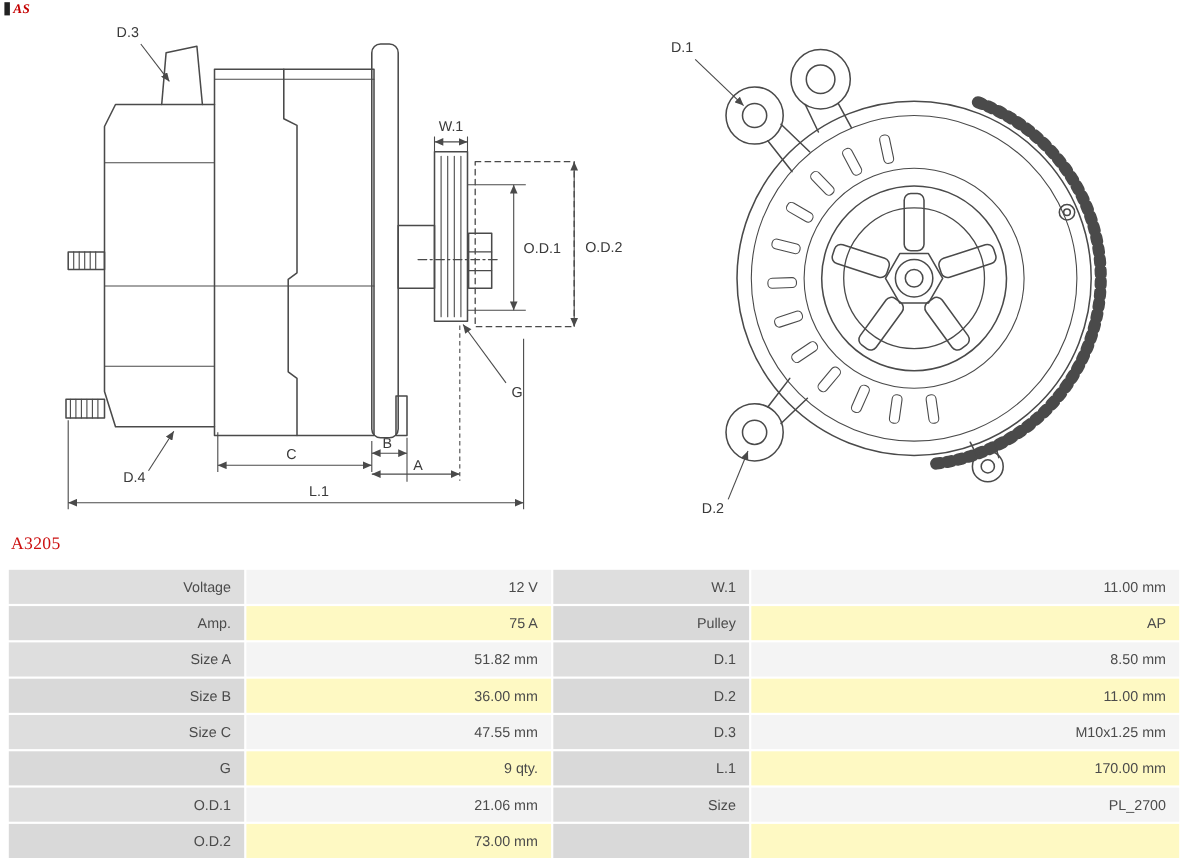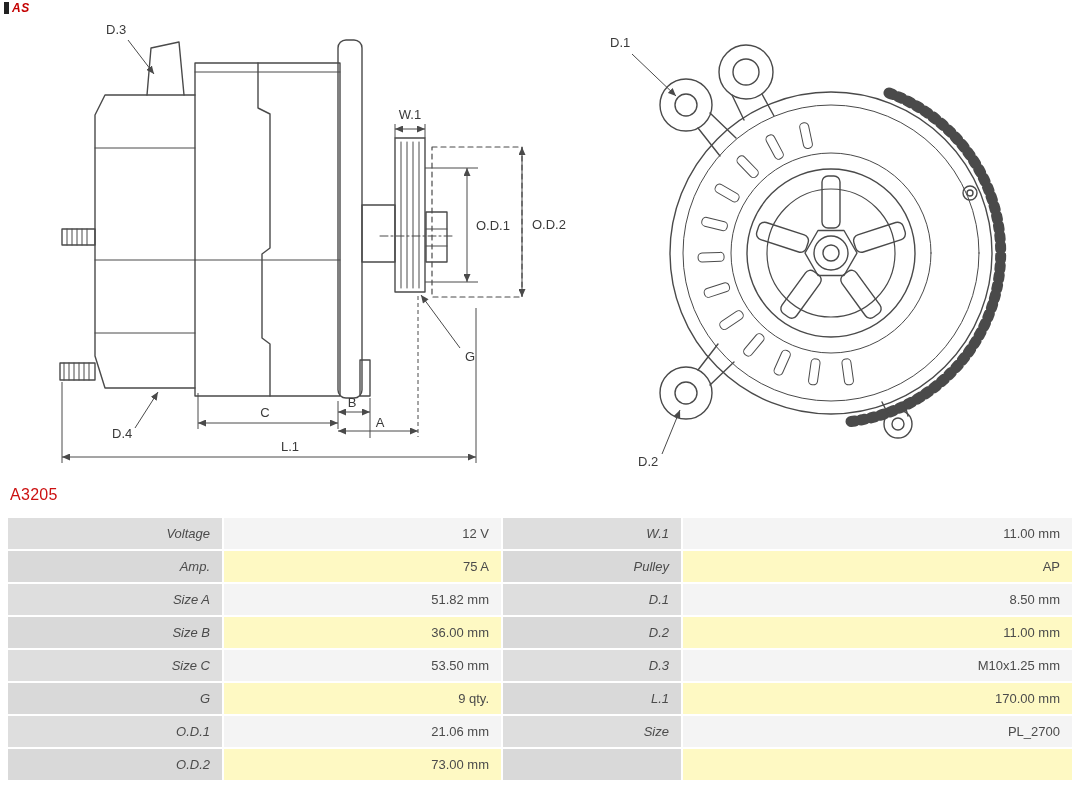--- a/index.html
+++ b/index.html
@@ -11,53 +11,53 @@
   }
   .page { position:relative; width:1080px; height:786px; background:#fff; }
 
   .logo {
     position:absolute; left:4px; top:1px; height:14px;
     display:flex; align-items:center; gap:2px;
   }
   .logo-text {
     color:#c40000; font-weight:bold; font-style:italic;
     font-size:12px; letter-spacing:0.5px;
-    border-left:5px solid #222; padding-left:3px; line-height:12px;
+    border-left:5px solid #222; padding-left:3px; line-height:12px;font-family:Liberation Serif, serif;
   }
 
   .drawing-area { position:absolute; left:0; top:0; width:1080px; height:512px; }
   svg { position:absolute; }
   .svg-side  { left:40px;  top:8px;  width:560px; height:465px; }
   .svg-front { left:598px; top:10px; width:450px; height:465px; }
 
   .ln   { stroke:#4a4a4a; fill:none; stroke-width:1.4; stroke-linejoin:round; stroke-linecap:round; }
   .thin { stroke-width:1; }
   .dim  { stroke:#4a4a4a; fill:none; stroke-width:1; }
   .lbl  { fill:#3a3a3a; stroke:none; font-size:13px; font-family:"Liberation Sans",sans-serif; }
 
   .part-number {
     position:absolute; left:10px; top:486px;
-    color:#cc1111; font-size:16px; letter-spacing:0.3px;
+    color:#cc1111; font-size:16px; letter-spacing:0.3px;font-family:Liberation Serif, serif;
   }
 
   .spec-table {
     position:absolute; left:8px; top:518px; width:1064px;
     display:grid;
     grid-template-columns:214px 277px 178px 1fr;
     gap:2px;
     background:#ffffff;
   }
   .row { display:contents; }
   .cell {
     height:31px; line-height:31px;
     text-align:right; padding-right:12px;
     font-size:13px; color:#4b4b4b;
     overflow:hidden; white-space:nowrap;
   }
-  .label { background:#d9d9d9;font-style:italic; }
+  .label { background:#d9d9d9; }
   .value { background:#fef9c3; }
   .row:nth-child(odd) .label { background:#dedede; }
   .row:nth-child(odd) .value { background:#f4f4f4; }
 </style>
 </head>
 <body>
 
 <div class="page">
 
   <div class="logo">
@@ -237,21 +237,21 @@
       <div class="cell value">8.50 mm</div>
     </div>
     <div class="row">
       <div class="cell label">Size B</div>
       <div class="cell value">36.00 mm</div>
       <div class="cell label">D.2</div>
       <div class="cell value">11.00 mm</div>
     </div>
     <div class="row">
       <div class="cell label">Size C</div>
-      <div class="cell value">53.50 mm</div>
+      <div class="cell value">47.55 mm</div>
       <div class="cell label">D.3</div>
       <div class="cell value">M10x1.25 mm</div>
     </div>
     <div class="row">
       <div class="cell label">G</div>
       <div class="cell value">9 qty.</div>
       <div class="cell label">L.1</div>
       <div class="cell value">170.00 mm</div>
     </div>
     <div class="row">

